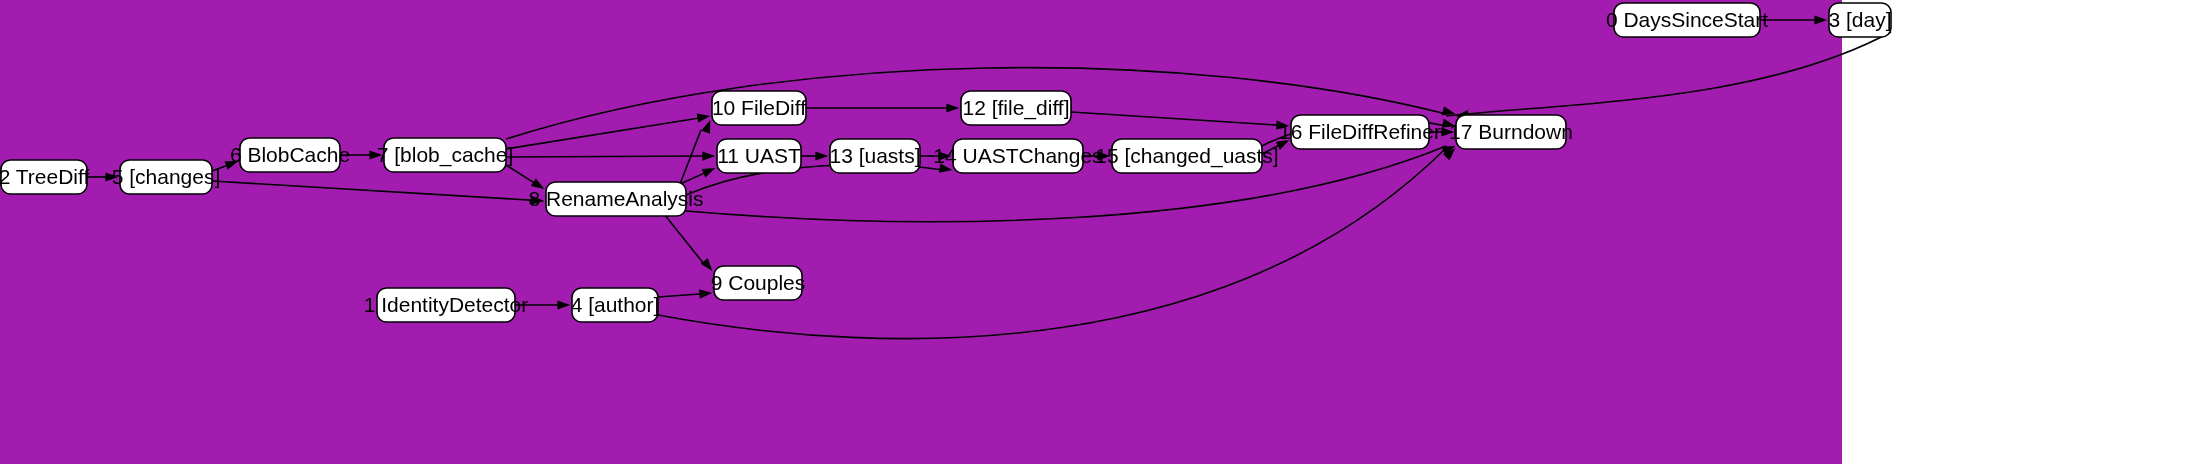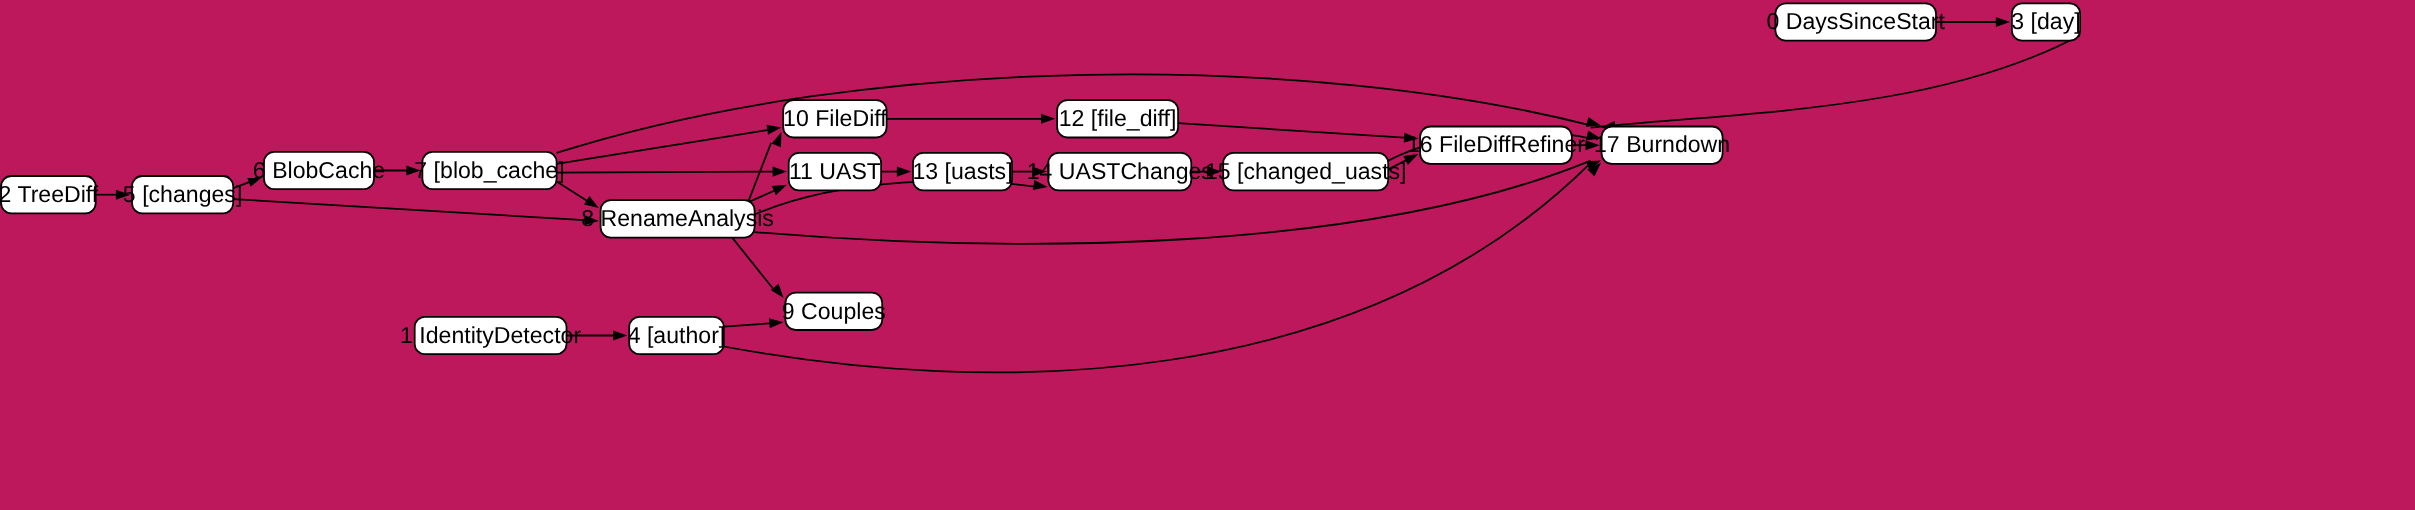--- a/index.html
+++ b/index.html
@@ -2,23 +2,23 @@
 <html><head>
 <meta charset="utf-8">
 <style>
   html, body {
     margin: 0;
     padding: 0;
     background: #ffffff;
   }
   #graph-root {
     position: relative;
-    width: 2195px;
+    width: 1842px;
     height: 464px;
-    background: #be185d;
+    background: #a21caf;
     font-family: "Liberation Sans", sans-serif;
   }
   svg#graph-canvas {
     display: block;
     width: 2195px;
     height: 464px;
   }
   .node-shape {
     fill: #ffffff;
     stroke: #000000;

